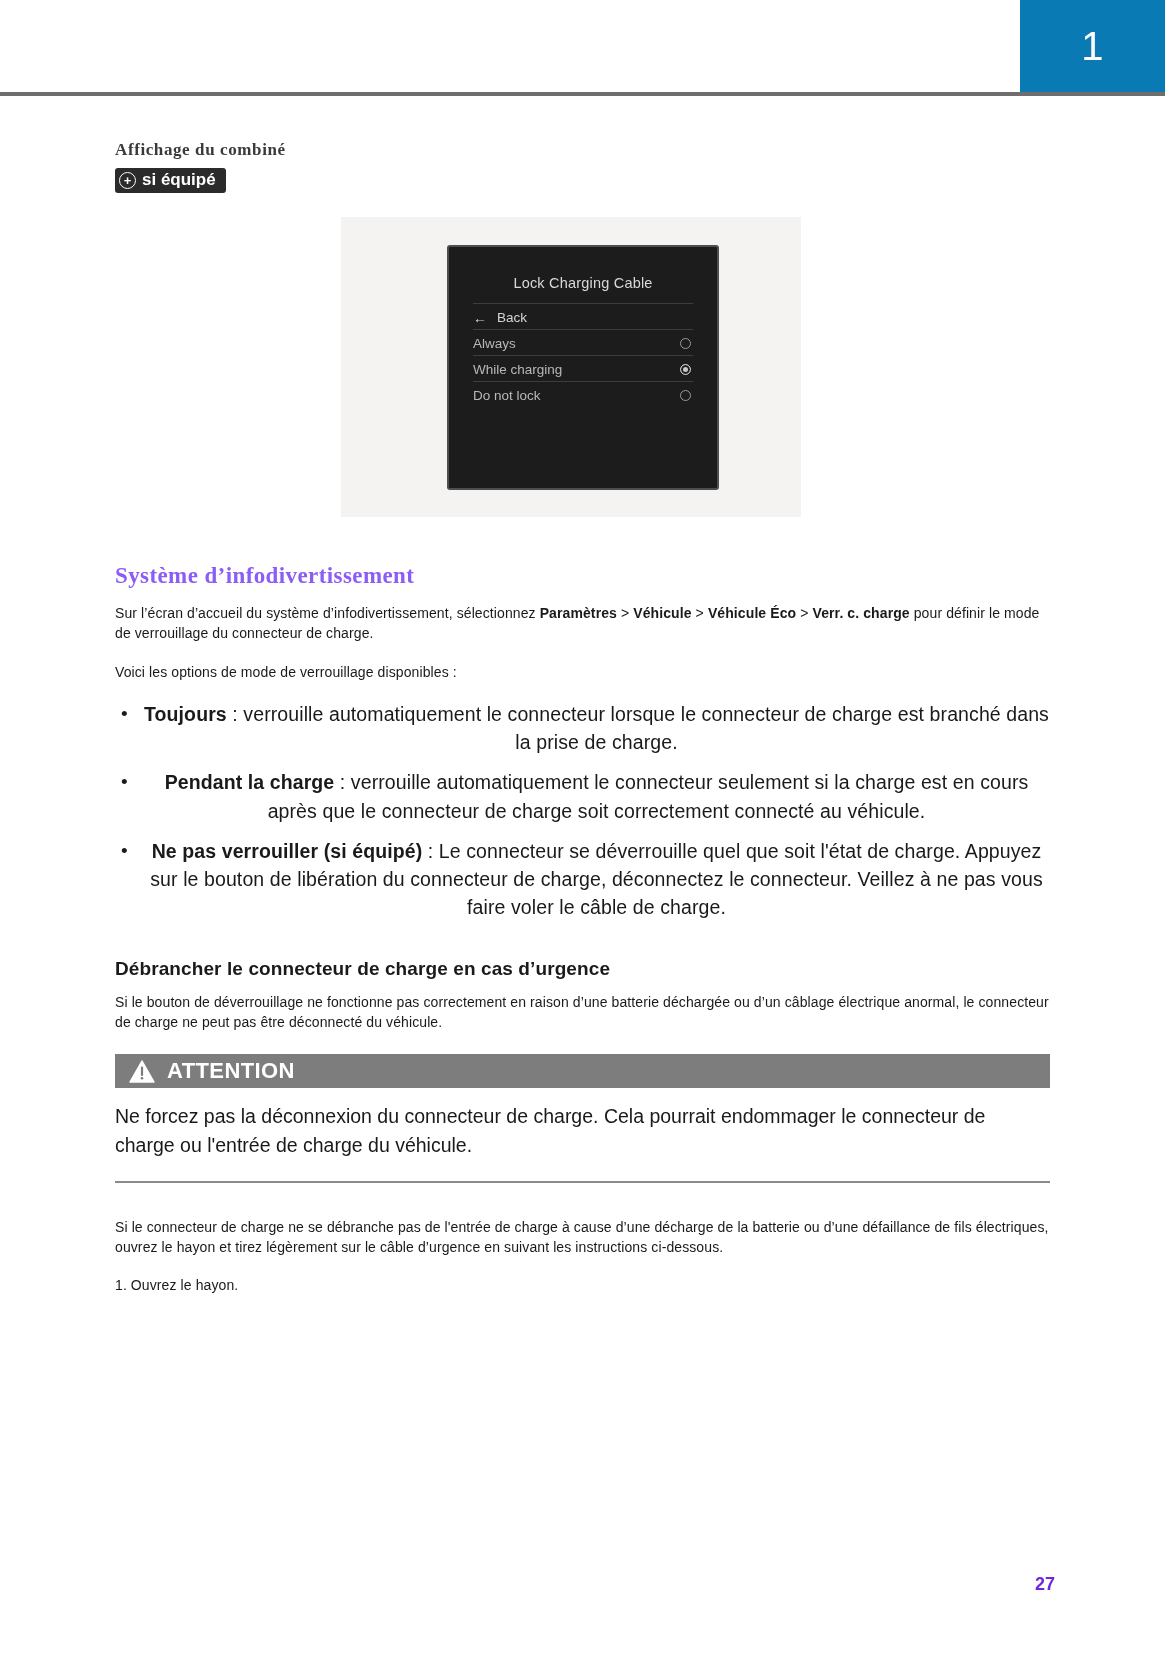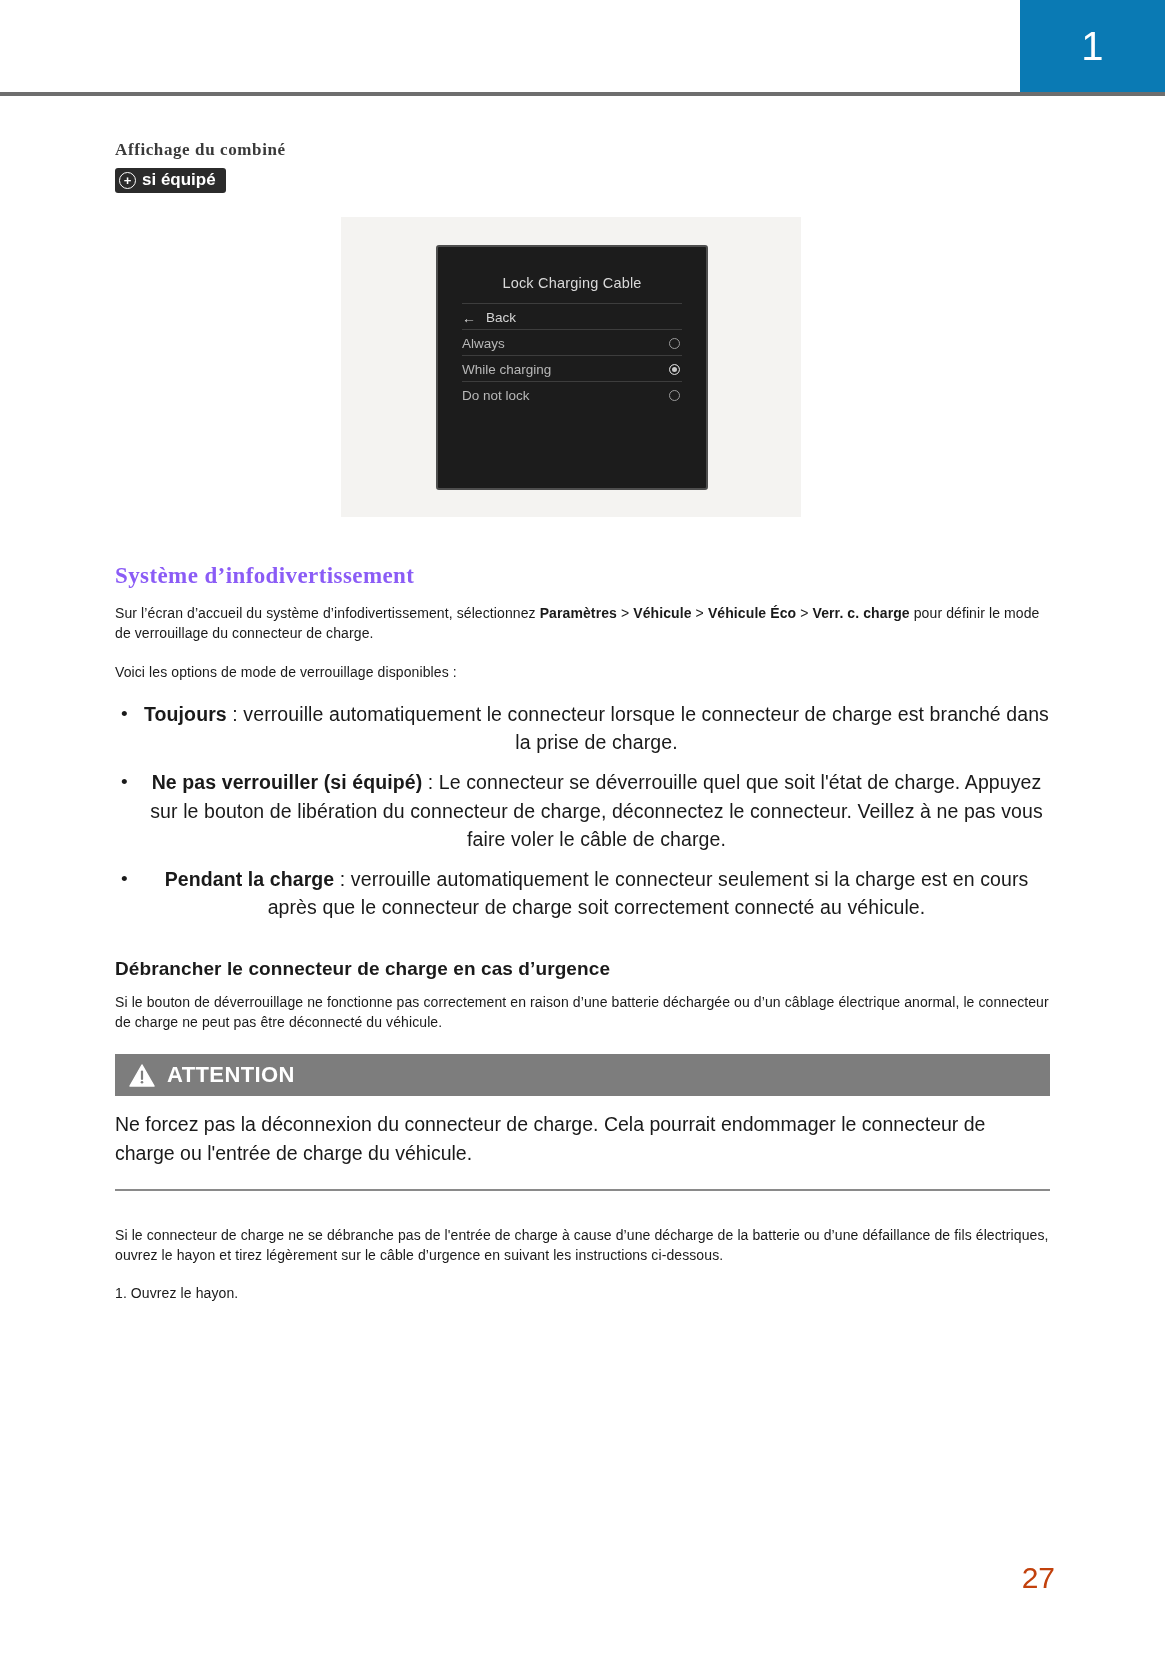--- a/index.html
+++ b/index.html
@@ -79,21 +79,21 @@
   
   .figure {
     width: 460px;
     height: 300px;
     margin: 10px 0 0 226px;
     background: #f4f3f1;
     position: relative;
   }
   .cluster-screen {
     position: absolute;
-    left: 95px; top: 28px;
+    left: 106px; top: 28px;
     width: 272px; height: 245px;
     background: #1c1c1c;
     border: 2px solid #4e4e4e;
     border-radius: 3px;
     padding: 28px 24px 0 24px;
   }
   .cluster-title {
     color: #d9d9d9;
     font-size: 14.5px;
     text-align: center;
@@ -168,21 +168,21 @@
     font-weight: bold;
     margin: 36px 0 12px 0;
     letter-spacing: .1px;
   }
 
   
   .caution-bar {
     margin-top: 22px;
     background: #7d7d7d;
     color: #ffffff;
-    height: 42px;
+    height: 34px;
     display: flex;
     align-items: center;
     padding-left: 14px;
     font-size: 22px;
     font-weight: bold;
     letter-spacing: .4px;
   }
   .warn-tri {
     width: 26px; height: 23px;
     margin-right: 12px;
@@ -196,23 +196,23 @@
   .caution-rule {
     border-top: 2.5px solid #8a8a8a;
     margin-top: 22px;
   }
 
   
   .page-number {
     position: absolute;
     right: 110px;
     bottom: 58px;
-    font-size: 30px;
-    font-weight: normal;
-    color: #c2410c;
+    font-size: 18px;
+    font-weight: bold;
+    color: #6d28d9;
   }
 </style>
 </head>
 <body>
 
 <div class="header-rule"></div>
 <div class="chapter-tab">
   <span>1</span>
 </div>
 
@@ -252,22 +252,22 @@
   </div>
 
   <h3 class="sub-title">Système d’infodivertissement</h3>
 
   <p class="body"><span>Sur l’écran d’accueil du système d’infodivertissement, sélectionnez </span><b>Paramètres</b><span> &gt; </span><b>Véhicule</b><span> &gt; </span><b>Véhicule Éco</b><span> &gt; </span><b>Verr. c. charge</b><span> pour définir le mode de verrouillage du connecteur de charge.</span></p>
 
   <p class="body">Voici les options de mode de verrouillage disponibles :</p>
 
   <ul class="opts">
     <li><b>Toujours</b><span> : verrouille automatiquement le connecteur lorsque le connecteur de charge est branché dans la prise de charge.</span></li>
+    <li><b>Pendant la charge</b><span> : verrouille automatiquement le connecteur seulement si la charge est en cours après que le connecteur de charge soit correctement connecté au véhicule.</span></li>
     <li><b>Ne pas verrouiller (si équipé)</b><span> : Le connecteur se déverrouille quel que soit l'état de charge. Appuyez sur le bouton de libération du connecteur de charge, déconnectez le connecteur. Veillez à ne pas vous faire voler le câble de charge.</span></li>
-    <li><b>Pendant la charge</b><span> : verrouille automatiquement le connecteur seulement si la charge est en cours après que le connecteur de charge soit correctement connecté au véhicule.</span></li>
   </ul>
 
   <h3 class="bold-head">Débrancher le connecteur de charge en cas d’urgence</h3>
   <p class="body">Si le bouton de déverrouillage ne fonctionne pas correctement en raison d’une batterie déchargée ou d’un câblage électrique anormal, le connecteur de charge ne peut pas être déconnecté du véhicule.</p>
 
   <div class="caution-bar">
     <span class="warn-tri">
       <svg width="26" height="23" viewBox="0 0 26 23" aria-hidden="true">
         <path d="M13 1 L25 22 L1 22 Z" fill="#ffffff" stroke="#ffffff" stroke-width="1.5" stroke-linejoin="round"></path>
         <path d="M13 7.5 L13 15" stroke="#7d7d7d" stroke-width="2.2" stroke-linecap="round"></path>

